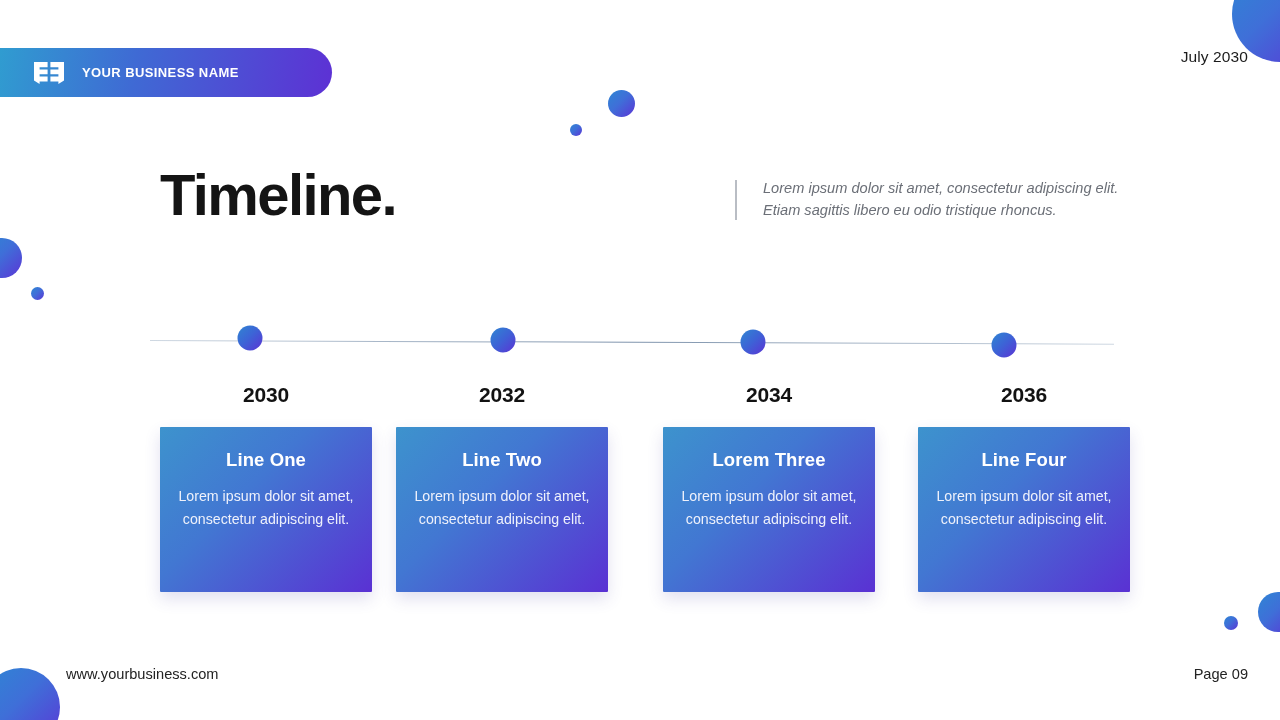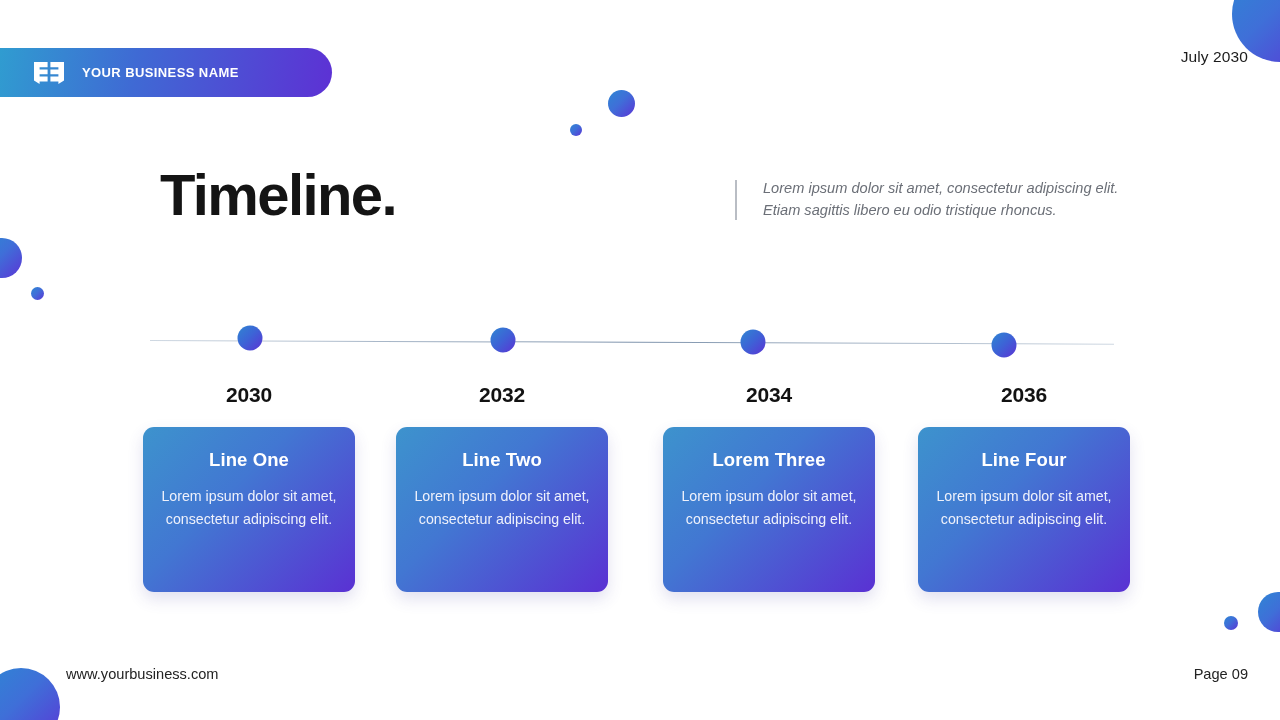--- a/index.html
+++ b/index.html
@@ -127,21 +127,21 @@
   .year {
     text-align:center;
     font-size:21px;
     font-weight:bold;
     color:#121212;
     letter-spacing:-0.2px;
   }
   .card {
     margin-top:20px;
     height:165px;
-    border-radius:11px;
+    border-radius:1px;
     background:linear-gradient(135deg,#3d93cd 0%,#4277d2 40%,#5a31d3 100%);
     box-shadow:0 7px 16px rgba(70,60,160,0.16);
     padding:22px 16px 0;
     text-align:center;
   }
   .card-title {
     color:#ffffff;
     font-size:18.5px;
     font-weight:bold;
     letter-spacing:0.1px;
@@ -208,21 +208,21 @@
   </div>
 
   <div id="dots-layer">
       <div class="dot" style="left: 250px; top: 338px;"></div>
       <div class="dot" style="left: 503px; top: 340.2px;"></div>
       <div class="dot" style="left: 753px; top: 342.4px;"></div>
       <div class="dot" style="left: 1004px; top: 344.6px;"></div>
     </div>
 
   <div class="cards" id="cards-layer">
-      <div class="col" style="left: 143px; top: 383px;">
+      <div class="col" style="left: 160px; top: 383px;">
         <div class="year">2030</div>
         <div class="card">
           <div class="card-title">Line One</div>
           <div class="card-body">Lorem ipsum dolor sit amet, consectetur adipiscing elit.</div>
         </div>
       </div>
       <div class="col" style="left: 396px; top: 383px;">
         <div class="year">2032</div>
         <div class="card">
           <div class="card-title">Line Two</div>

